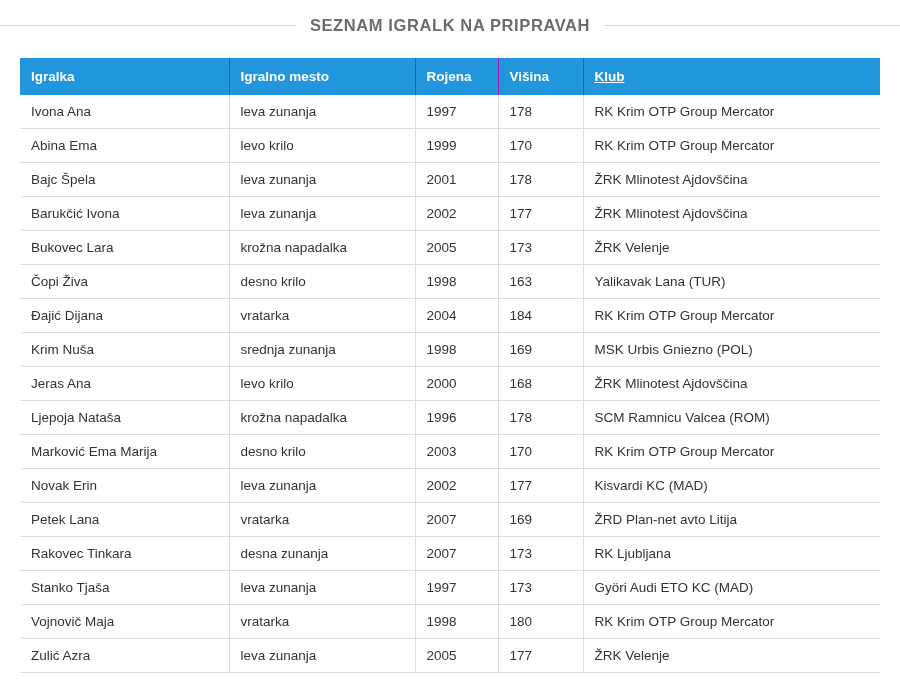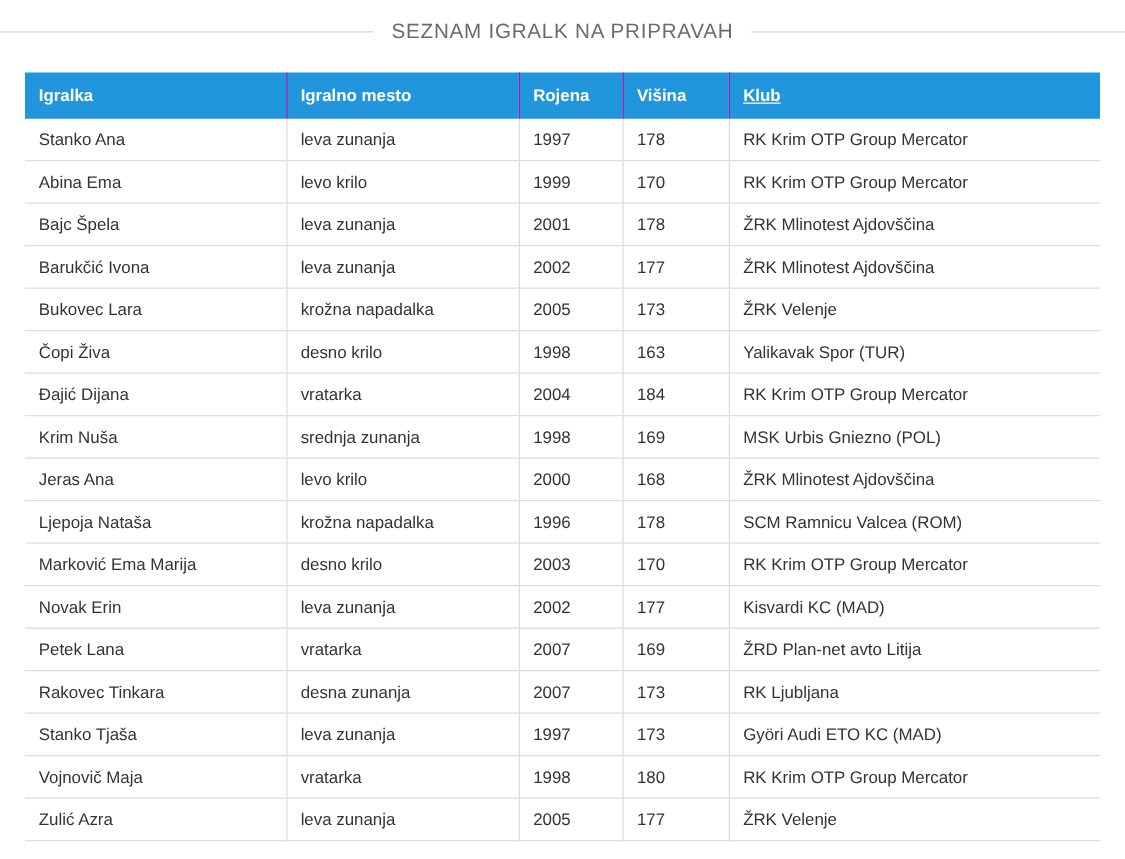--- a/index.html
+++ b/index.html
@@ -35,21 +35,21 @@
     height: 1px;
     background: #d6d6d6;
   }
   .title-rule.left { margin-right: 14px; }
   .title-rule.right { margin-left: 14px; }
   .title-text {
     flex: 0 0 auto;
     font-size: 16.5px;
     letter-spacing: 0.6px;
     color: #6b6b6b;
-    font-weight: 400;
+    font-weight: 700;
     white-space: nowrap;
   }
 
   
   .table-outer {
     margin: 20px 20px 0 20px;
     width: 860px;
   }
   table.roster {
     border-collapse: collapse;
@@ -116,21 +116,21 @@
         <tr>
           <th>Igralka</th>
           <th>Igralno mesto</th>
           <th>Rojena</th>
           <th>Višina</th>
           <th>Klub</th>
         </tr>
       </thead>
       <tbody>
         <tr>
-          <td>Stanko Ana</td>
+          <td>Ivona Ana</td>
           <td>leva zunanja</td>
           <td>1997</td>
           <td>178</td>
           <td>RK Krim OTP Group Mercator</td>
         </tr>
         <tr>
           <td>Abina Ema</td>
           <td>levo krilo</td>
           <td>1999</td>
           <td>170</td>
@@ -155,21 +155,21 @@
           <td>krožna napadalka</td>
           <td>2005</td>
           <td>173</td>
           <td>ŽRK Velenje</td>
         </tr>
         <tr>
           <td>Čopi Živa</td>
           <td>desno krilo</td>
           <td>1998</td>
           <td>163</td>
-          <td>Yalikavak Spor (TUR)</td>
+          <td>Yalikavak Lana (TUR)</td>
         </tr>
         <tr>
           <td>Đajić Dijana</td>
           <td>vratarka</td>
           <td>2004</td>
           <td>184</td>
           <td>RK Krim OTP Group Mercator</td>
         </tr>
         <tr>
           <td>Krim Nuša</td>

